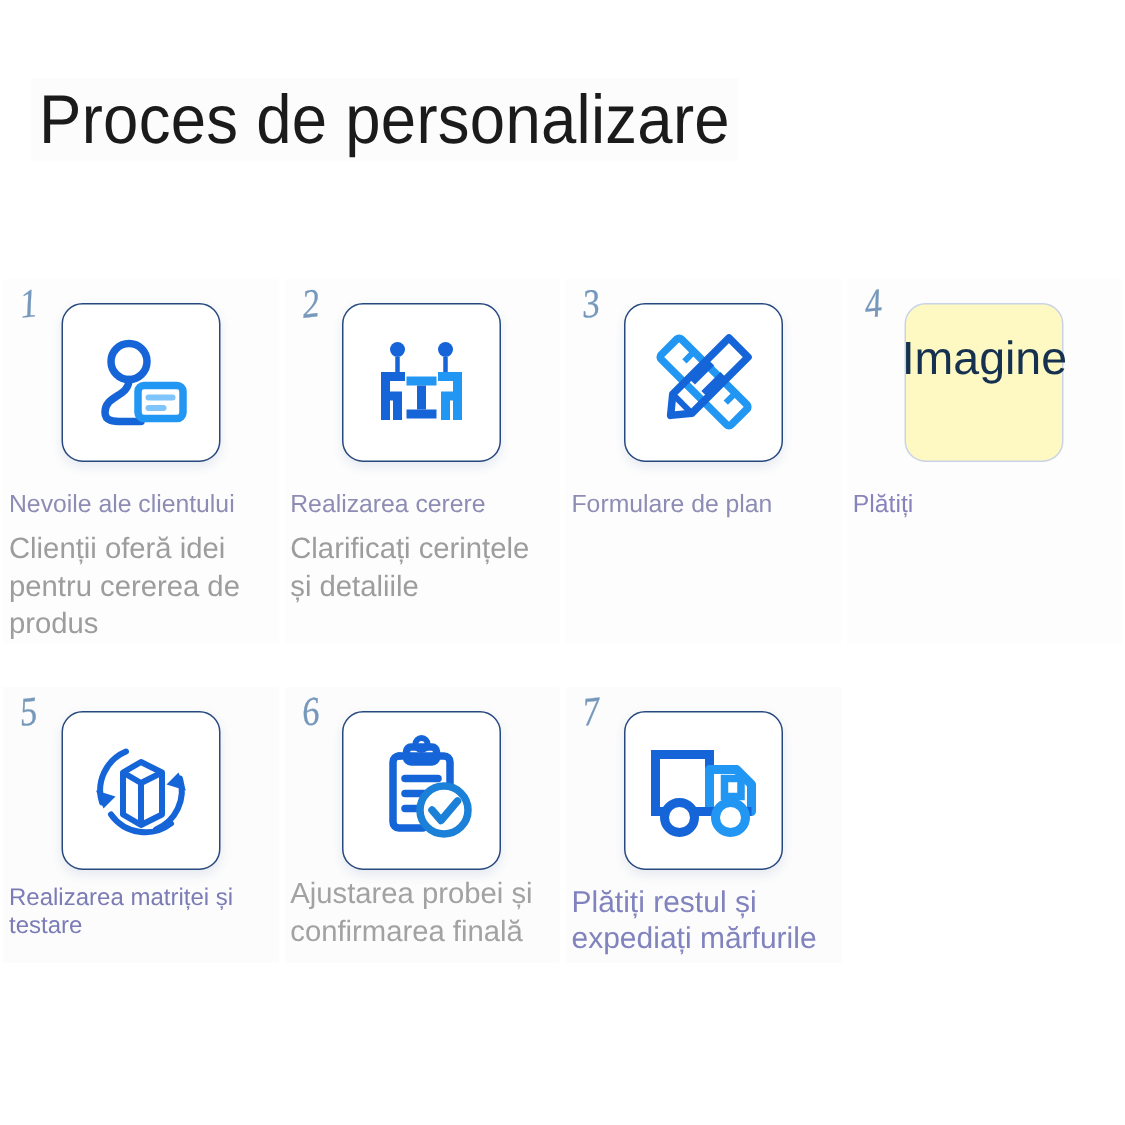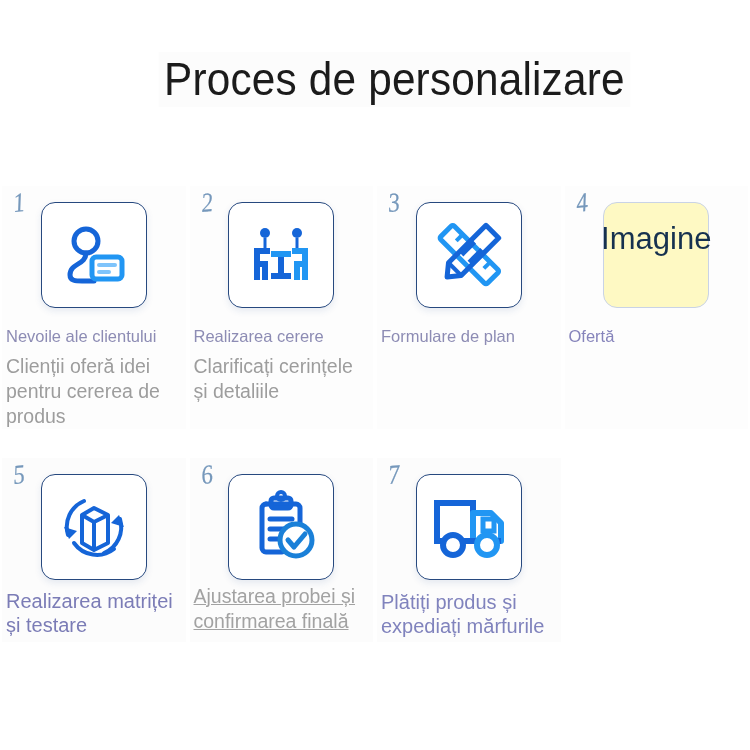--- a/index.html
+++ b/index.html
@@ -15,22 +15,20 @@
     background:
       linear-gradient(to right,#fbf7f2 0px,#fbf7f2 2px,#fffdfc 3px,#ffffff 30px,#ffffff 720px,#fdf9f8 742px,#f6dede 745px,#fbeaea 750px);
   }
   .sheet{
     position:absolute;left:0;right:0;top:0;bottom:0;
     background:#ffffff;
   }
   
   .title-wrap{
     position:absolute;left:0;right:0;top:52px;
-    text-align:center;
-    padding-left:39px;
   }
   .title{
     display:inline-block;
     font-family:"Liberation Sans Narrow","Liberation Sans","DejaVu Sans Condensed",sans-serif;
     font-size:46px;
     font-weight:400;
     color:#1b1b1b;
     letter-spacing:.2px;
     line-height:1.1;
     transform:scaleX(.92);
@@ -108,41 +106,40 @@
     font-size:16.5px;
     color:#8d8cb4;
     text-align:left;
     line-height:1.28;
     width:100%;
     padding:0 4px;
     box-sizing:border-box;
     white-space:nowrap;
   }
   .row2 .head{
-    font-size:20px;
+    font-size:16px;
     color:#7b7cb6;
     white-space:normal;
     margin-top:10px;
     line-height:1.18;
   }
   .desc{
     margin-top:7px;
     font-size:19.5px;
     color:#9d9d9d;
     text-align:left;
     line-height:1.28;
     width:100%;
     padding:0 4px;
     box-sizing:border-box;
   }
   .row2 .desc{
     font-size:19.5px;
     color:#a2a2a2;
     margin-top:4px;
-    text-decoration:underline;
   }
   
   .cell.c4 .head{color:#8684bb;}
   .cell.c4 .desc{padding:0 12px;}
   
   .cell.c7 .head{white-space:normal;font-size:20px;color:#8083bd;line-height:1.2;margin-top:10px;}
   
   .row1{z-index:1;}
   .row2{z-index:2;}
 </style>
@@ -212,21 +209,21 @@
         </svg>
       </div>
       <div class="head">Formulare de plan</div>
     </div>
 
     <div class="cell c4">
       <div class="step-num">4</div>
       <div class="img-ph">
         <span class="alt">Imagine</span>
       </div>
-      <div class="head">Ofertă</div>
+      <div class="head">Plătiți</div>
     </div>
   </div>
 
   <div class="row row2">
 
     <div class="cell c5">
       <div class="step-num">5</div>
       <div class="icon-box">
         <svg width="80" height="80" viewBox="0 0 80 80" aria-hidden="true">
           <path d="M14 48 A28 28 0 0 1 30 14" fill="none" stroke="#1565d8" stroke-width="4" stroke-linecap="round"></path>
@@ -264,19 +261,19 @@
       <div class="icon-box">
         <svg width="80" height="76" viewBox="0 0 80 76" aria-hidden="true">
           <rect x="8" y="14" width="36" height="38" fill="none" stroke="#1565d8" stroke-width="6"></rect>
           <path d="M44 24 H62 L72 34 V52 H44 Z" fill="none" stroke="#2196f3" stroke-width="6" stroke-linejoin="round"></path>
           <rect x="54" y="30" width="11" height="12" fill="none" stroke="#2196f3" stroke-width="5"></rect>
           <line x1="8" y1="52" x2="72" y2="52" stroke="#1565d8" stroke-width="6"></line>
           <circle cx="24" cy="56" r="10" fill="#ffffff" stroke="#1565d8" stroke-width="6"></circle>
           <circle cx="58" cy="56" r="10" fill="#ffffff" stroke="#2196f3" stroke-width="6"></circle>
         </svg>
       </div>
-      <div class="head">Plătiți produs și expediați mărfurile</div>
+      <div class="head">Plătiți restul și expediați mărfurile</div>
       <div class="desc"></div>
     </div>
 
     <div class="cell blank"></div>
   </div>
 </div>
 
 </body></html>

